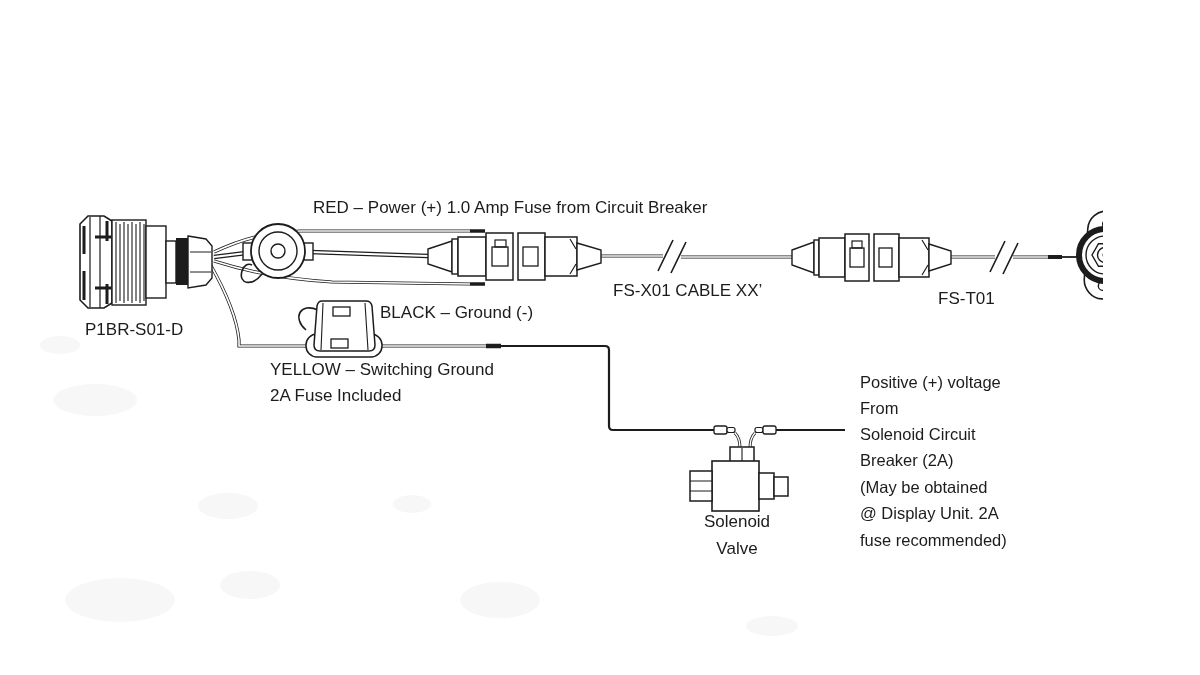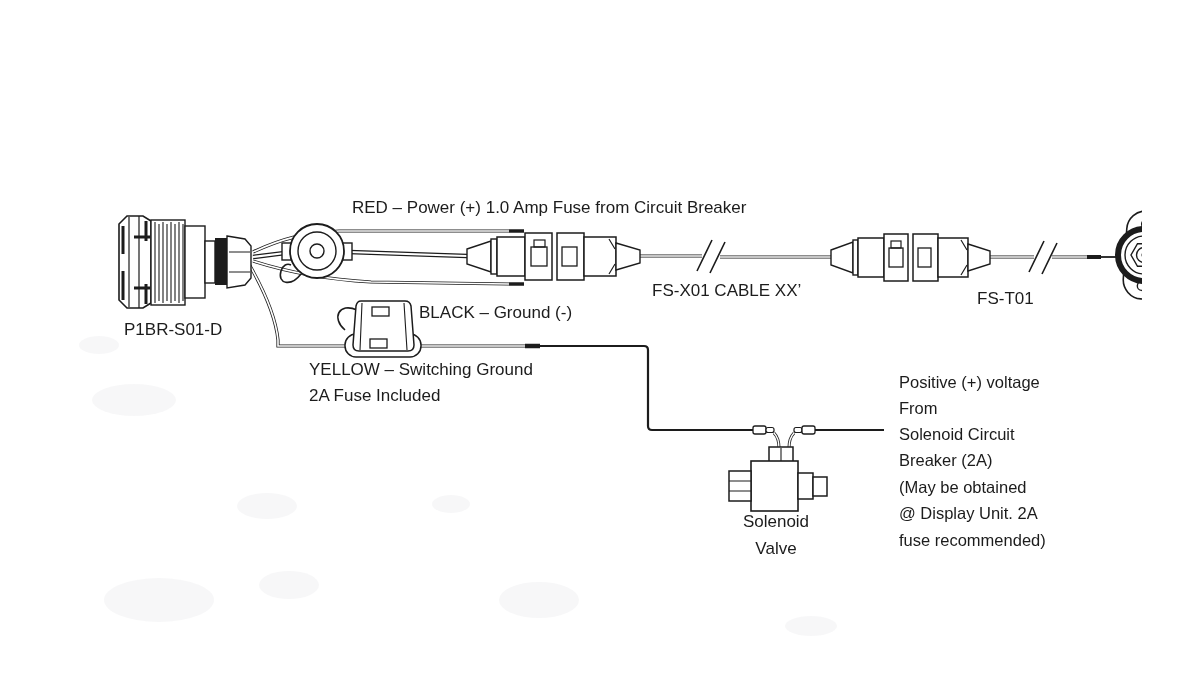--- a/index.html
+++ b/index.html
@@ -2,21 +2,20 @@
 <html><head>
 <meta charset="utf-8">
 <style>
   html,body{margin:0;padding:0;background:#ffffff;}
   .canvas{
     position:relative;
     width:1103px;height:675px;
     background:#ffffff;
     overflow:hidden;
     font-family:"Liberation Sans", sans-serif;
-    padding-left:39px;
   }
   svg text{
     font-family:"Liberation Sans", sans-serif;
     fill:#1c1c1c;
   }
   .lbl{font-size:17px;}
   .lbl-note{font-size:16.5px;}
   .ink{stroke:#1c1c1c;fill:none;}
   .ink-fill{stroke:#1c1c1c;fill:#ffffff;}
   .dark-fill{fill:#1c1c1c;stroke:none;}

